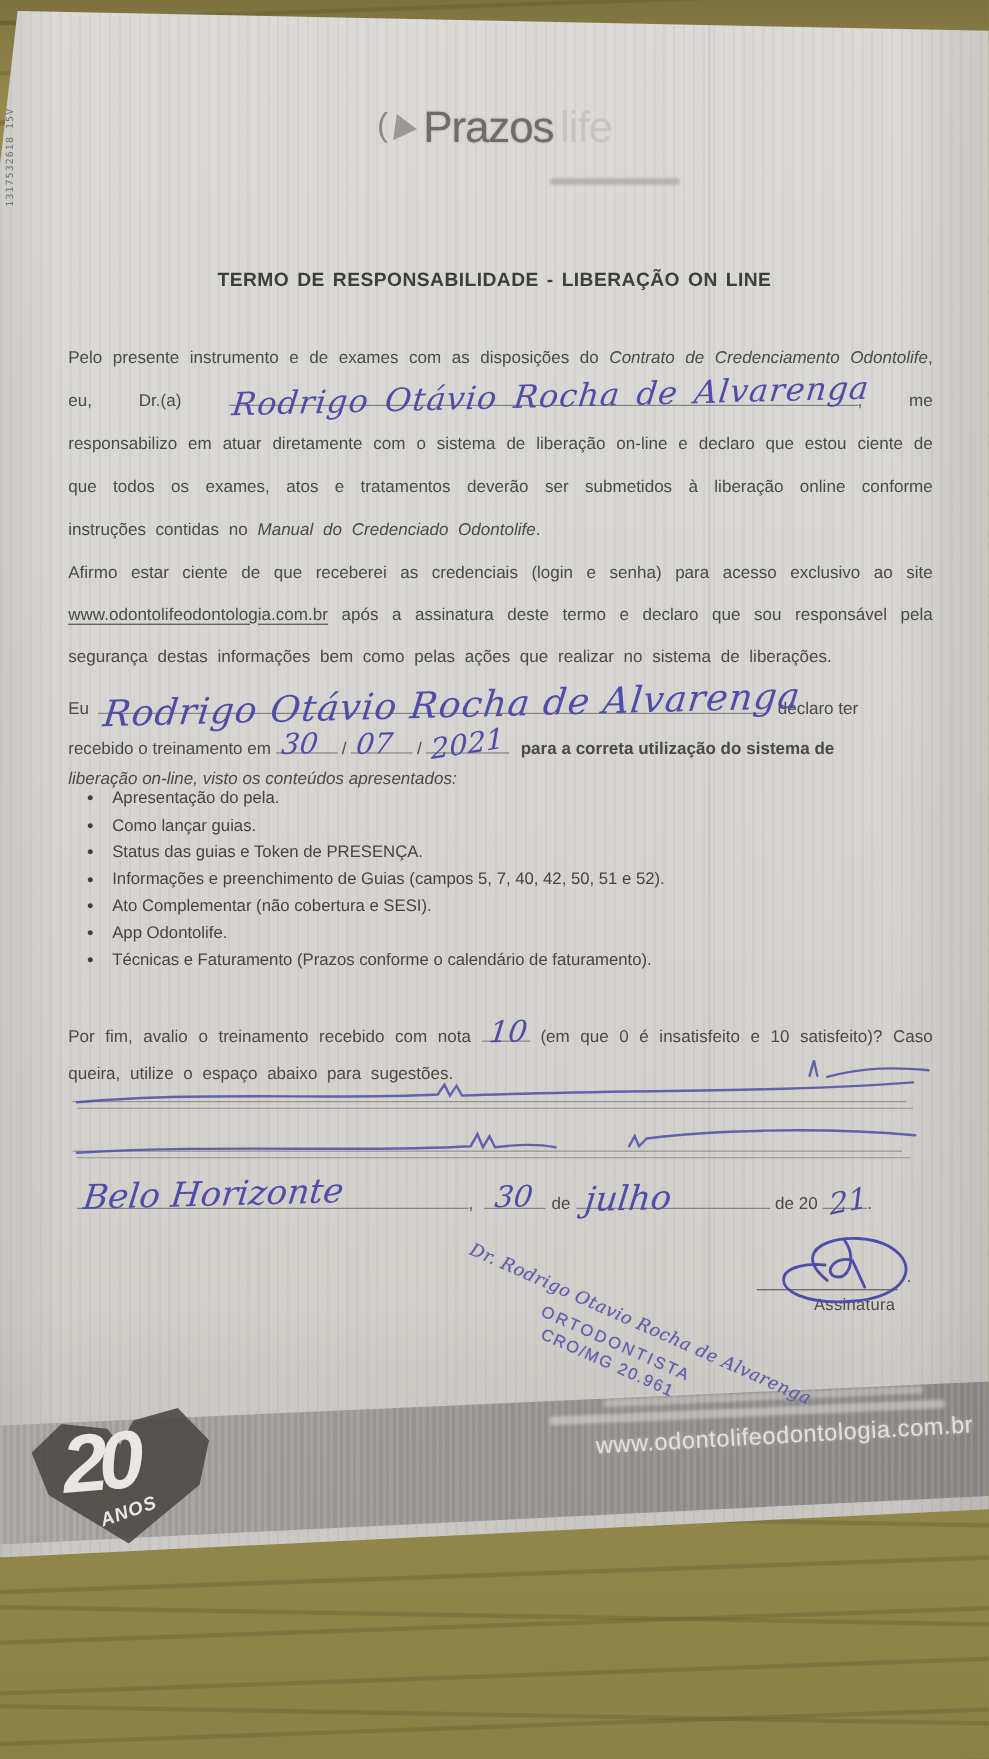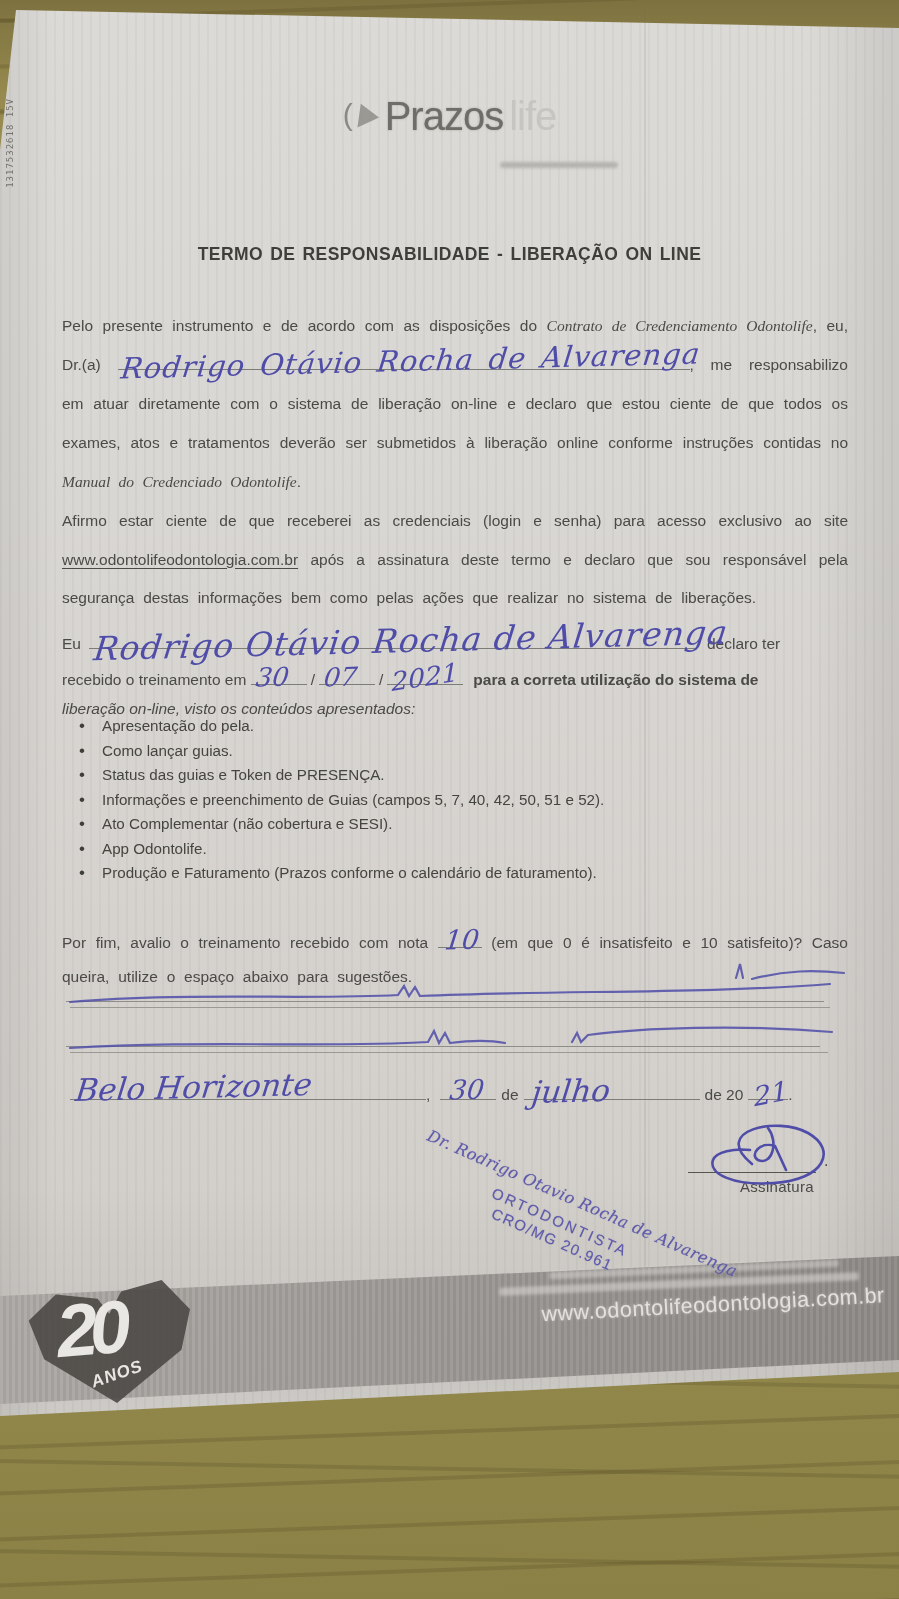--- a/index.html
+++ b/index.html
@@ -40,21 +40,21 @@
 
   .title{position:absolute;left:0;top:244px;width:899px;margin:0;text-align:center;
     font-size:17.5px;font-weight:bold;color:#3e3e3b;letter-spacing:.4px;word-spacing:2px;z-index:3;}
 
   .body-text{position:absolute;font-size:15.5px;color:#4a4a47;text-align:justify;
     word-spacing:4.5px;z-index:3;margin:0;}
   .p1{left:62px;top:306px;width:786px;line-height:39px;}
   .p2{left:62px;top:502px;width:786px;line-height:38.5px;}
   .rating{left:62px;top:926px;width:786px;line-height:34px;}
   .url{text-decoration:underline;text-underline-offset:3px;}
-  i{font-family:Liberation Serif, serif;}
+  i{font-family:Liberation Sans, sans-serif;}
 
   
   .fill{display:inline-block;position:relative;border-bottom:1.5px solid #7d7d78;vertical-align:baseline;height:16px;}
   .hw{position:absolute;font-family:"DejaVu Serif",serif;font-style:italic;color:#4f4da8;
     white-space:nowrap;transform:skewX(-8deg) rotate(-1.5deg);z-index:4;line-height:1;}
   .fill-name1{width:572px;}
   .hw-lg{font-size:29px;left:4px;bottom:-7px;letter-spacing:1px;}
   .fill-rate{width:44px;}
   .hw-rate{font-size:27px;left:7px;bottom:-6px;}
 
@@ -153,21 +153,21 @@
       <span class="logo-mark"></span>
       <span class="logo-odonto">Prazos</span>
         <span class="logo-life">life</span>
     </span>
     <span class="logo-tagline"></span>
   </div>
 
   <h1 class="title">TERMO DE RESPONSABILIDADE - LIBERAÇÃO ON LINE</h1>
 
   <p class="body-text p1">
-    <span>Pelo presente instrumento e de acordo com as disposições do</span>
+    <span>Pelo presente instrumento e de exames com as disposições do</span>
     <i>Contrato de Credenciamento Odontolife</i><span>, eu, Dr.(a)</span>
     <span class="fill fill-name1"><span class="hw hw-lg">Rodrigo Otávio Rocha de Alvarenga</span></span><span>,</span>
     <span>me responsabilizo em atuar diretamente com o sistema de liberação on-line e declaro que estou ciente de que todos os exames, atos e tratamentos deverão ser submetidos à liberação online conforme instruções contidas no</span>
     <i>Manual do Credenciado Odontolife</i><span>.</span>
   </p>
 
   <p class="body-text p2">
     <span>Afirmo estar ciente de que receberei as credenciais (login e senha) para acesso exclusivo ao site</span>
     <span class="url">www.odontolifeodontologia.com.br</span>
     <span>após a assinatura deste termo e declaro que sou responsável pela segurança destas informações bem como pelas ações que realizar no sistema de liberações.</span>
@@ -184,21 +184,21 @@
     <div class="t-line t3">liberação on-line, visto os conteúdos apresentados:</div>
   </div>
 
   <ul class="bullets">
     <li>Apresentação do pela.</li>
     <li>Como lançar guias.</li>
     <li>Status das guias e Token de PRESENÇA.</li>
     <li>Informações e preenchimento de Guias (campos 5, 7, 40, 42, 50, 51 e 52).</li>
     <li>Ato Complementar (não cobertura e SESI).</li>
     <li>App Odontolife.</li>
-    <li>Produção e Faturamento (Prazos conforme o calendário de faturamento).</li>
+    <li>Técnicas e Faturamento (Prazos conforme o calendário de faturamento).</li>
   </ul>
 
   <p class="body-text rating">
     <span>Por fim, avalio o treinamento recebido com nota</span>
     <span class="fill fill-rate"><span class="hw hw-rate">10</span></span>
     <span>(em que 0 é insatisfeito e 10 satisfeito)? Caso queira, utilize o espaço abaixo para sugestões.</span>
   </p>
 
   <div class="rule r1a"></div>
   <div class="rule r1b"></div>

